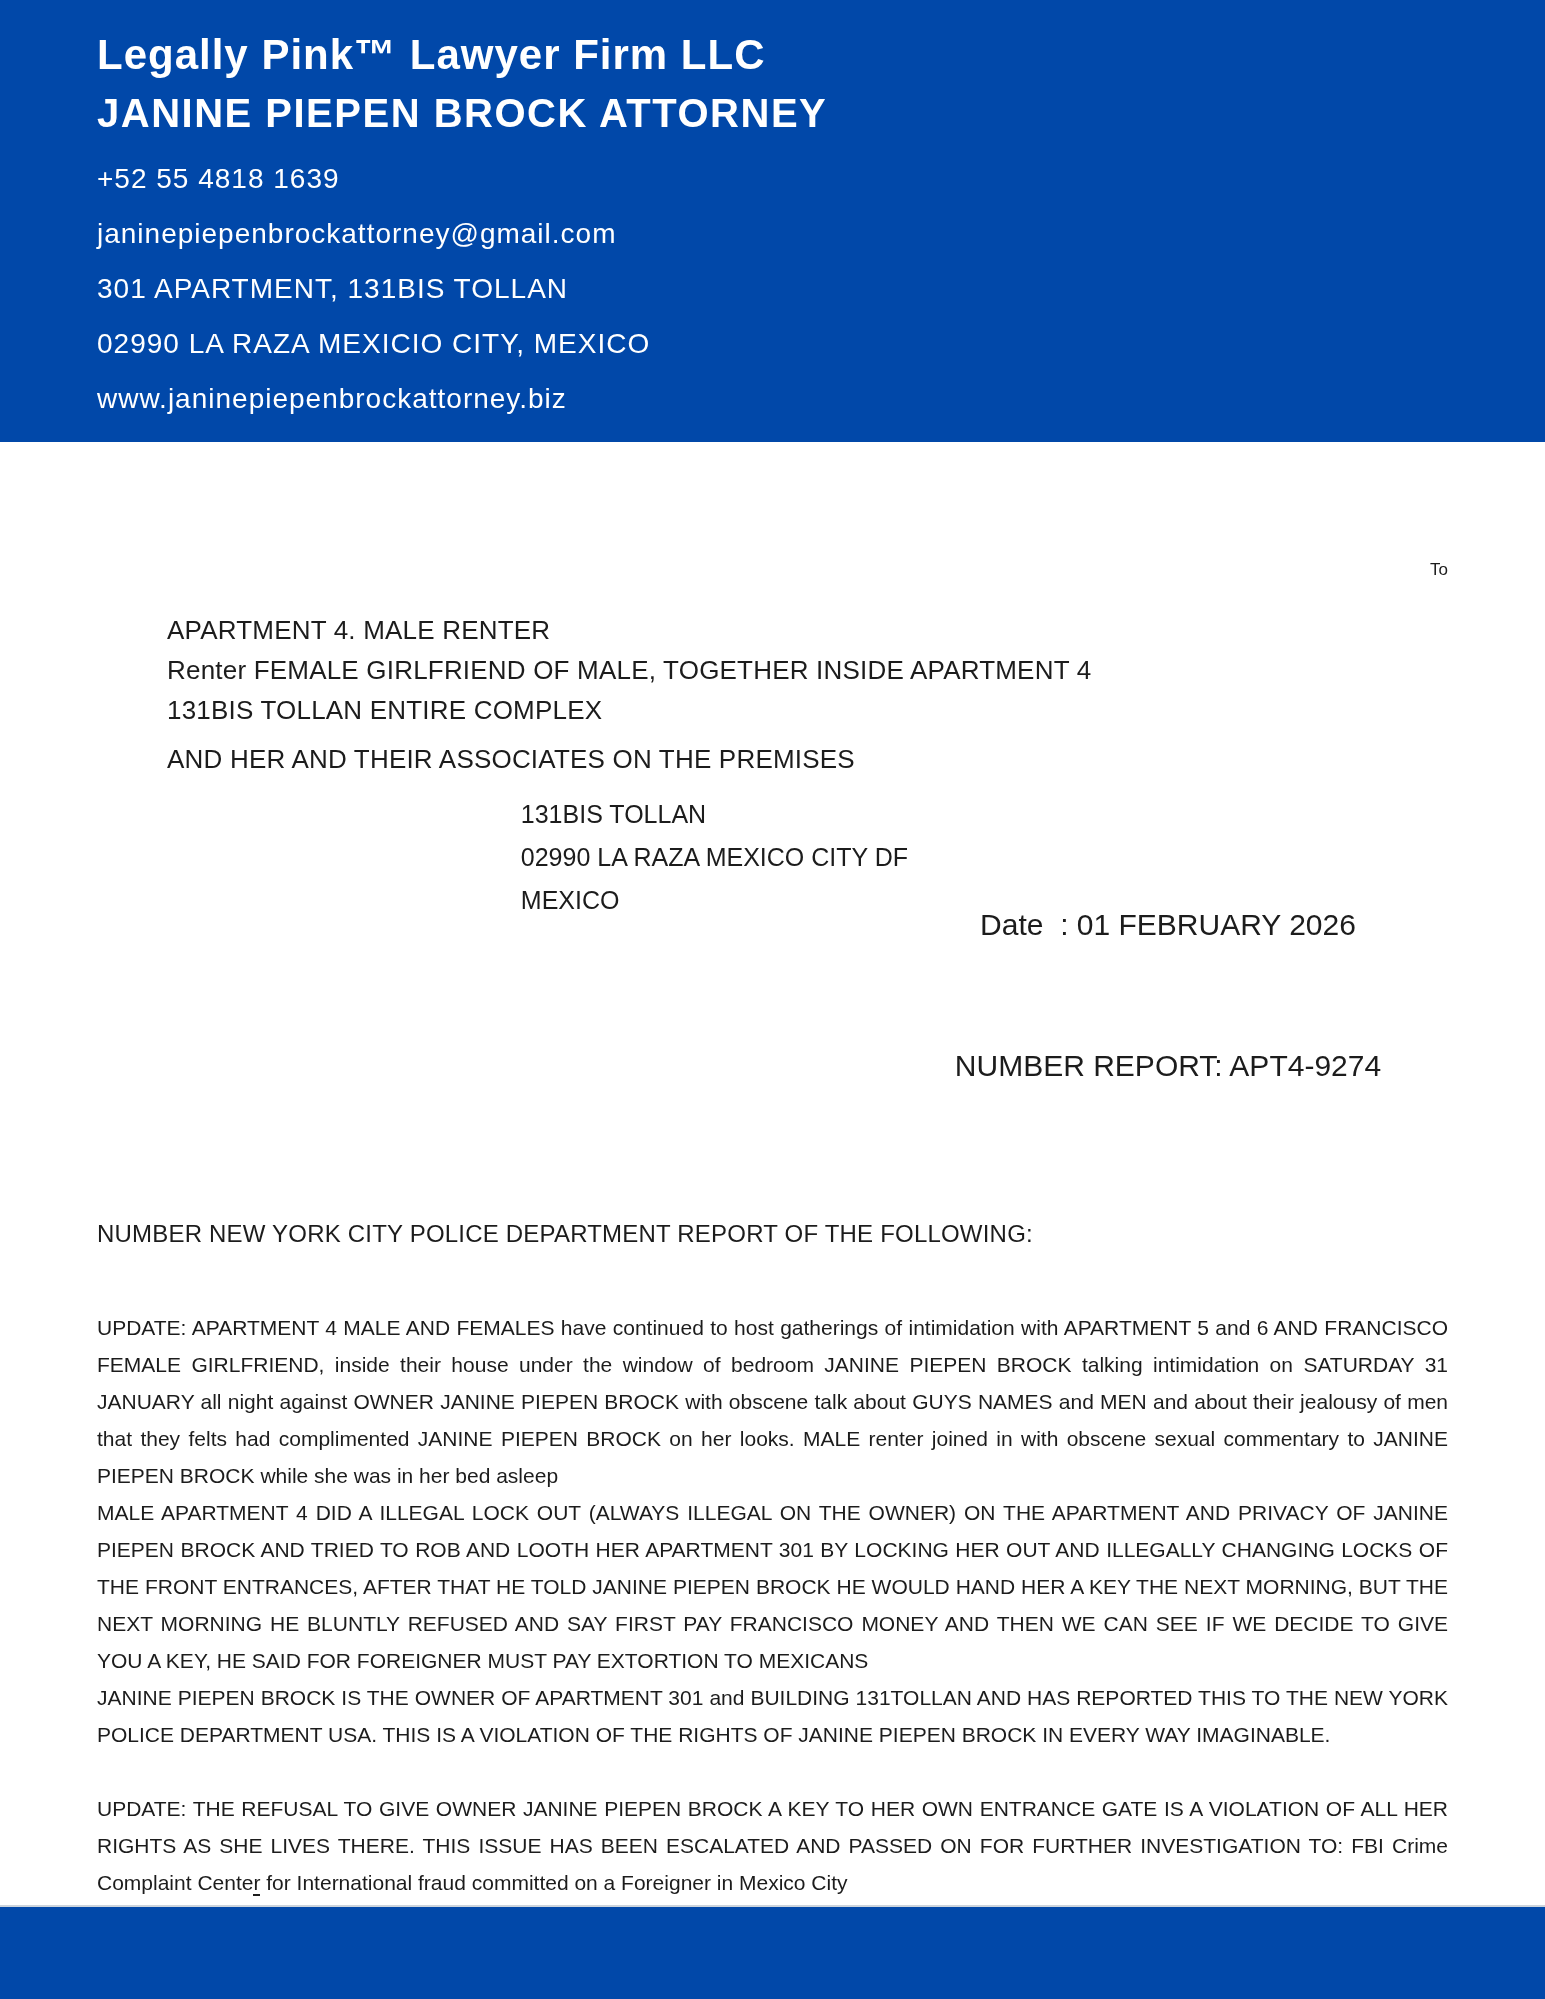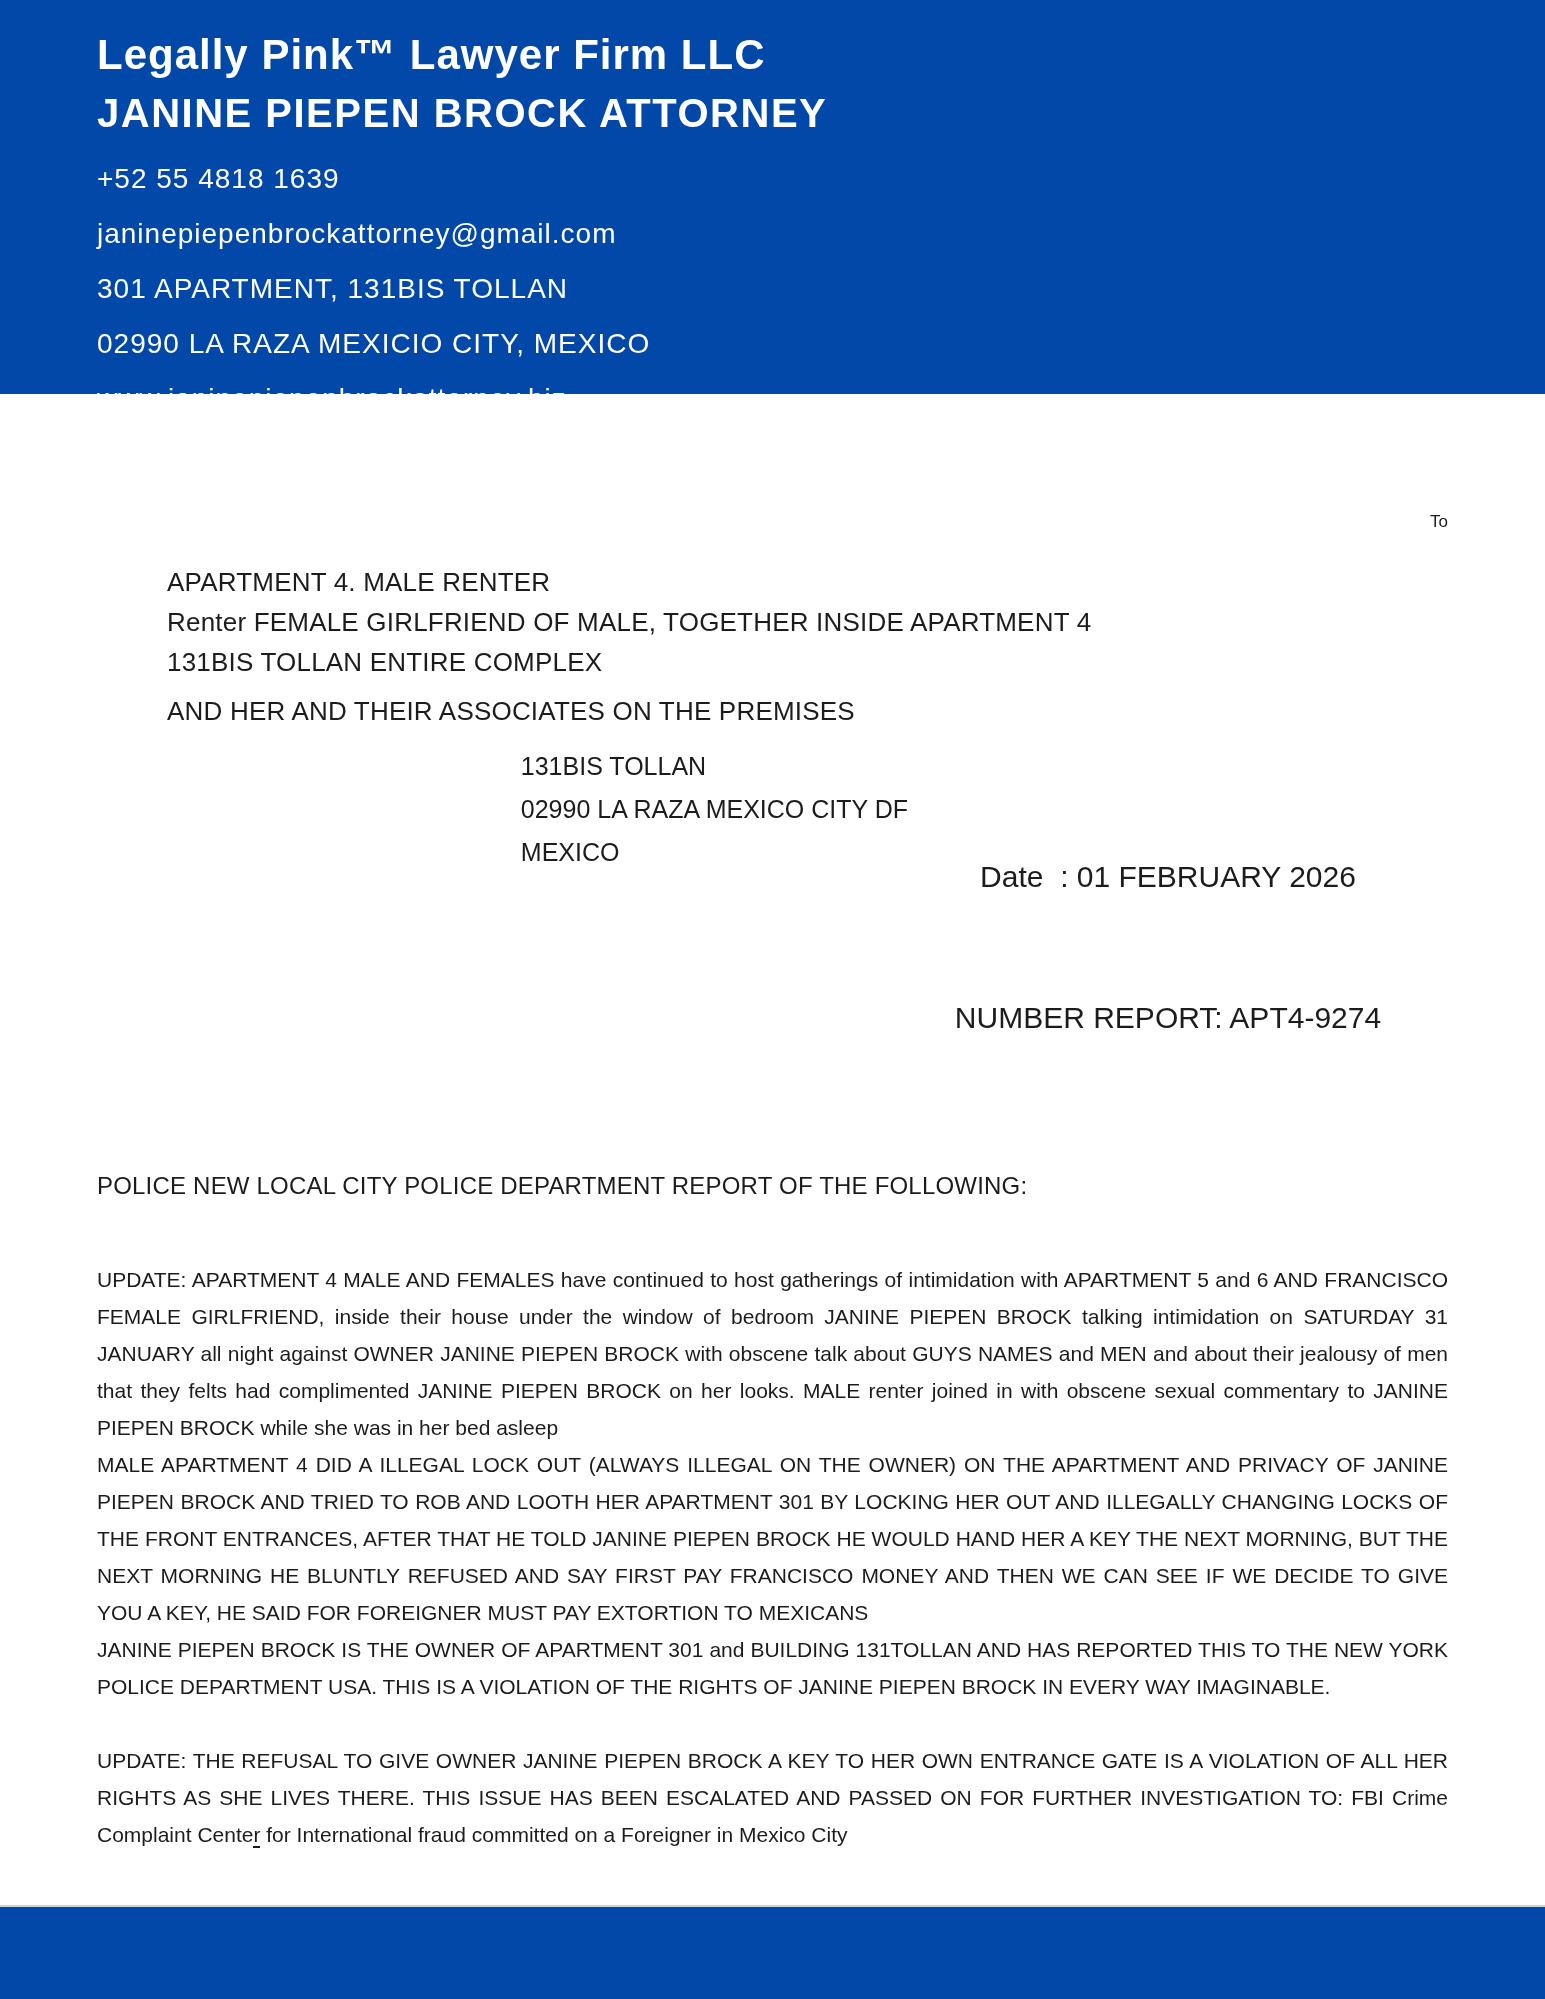--- a/index.html
+++ b/index.html
@@ -4,21 +4,21 @@
 <style>
   html,body{margin:0;padding:0;background:#e8e8e8;}
   .page{
     position:relative;width:1545px;height:1999px;margin:0 auto;
     background:#ffffff;color:#1c1c1c;overflow:hidden;
     font-family:"Liberation Sans",sans-serif;
     --brand:#0148a9;
   }
   
   .letterhead{
-    box-sizing:border-box;width:100%;height:394px;
+    box-sizing:border-box;width:100%;height:442px;
     background:var(--brand);color:#ffffff;
     padding:30px 97px 0 97px;
   }
   .firm-name{font-size:42px;font-weight:700;letter-spacing:1px;line-height:50px;}
   .attorney-name{font-size:40px;font-weight:700;letter-spacing:1.5px;line-height:46px;margin-top:10px;}
   .lh-contact{font-size:28px;font-weight:400;letter-spacing:1px;line-height:32px;margin-top:23px;}
   .lh-contact.first{margin-top:27px;}
   
   .content{padding:0 97px;box-sizing:border-box;}
   .to-label{margin:113px 0 0 86px;font-size:17px;line-height:29px;text-align:right;}
@@ -74,21 +74,21 @@
         <div>131BIS TOLLAN</div>
         <div>02990 LA RAZA MEXICO CITY DF</div>
         <div>MEXICO</div>
       </div>
       <div class="date-block">
         <div>Date  : 01 FEBRUARY 2026</div>
         <div>NUMBER REPORT: APT4-9274</div>
       </div>
     </div>
 
-    <div class="report-heading">POLICE NEW LOCAL CITY POLICE DEPARTMENT REPORT OF THE FOLLOWING:</div>
+    <div class="report-heading">NUMBER NEW YORK CITY POLICE DEPARTMENT REPORT OF THE FOLLOWING:</div>
 
     <div class="body-paragraphs">
       <p class="para">UPDATE: APARTMENT 4 MALE AND FEMALES have continued to host gatherings of intimidation with APARTMENT 5 and 6 AND FRANCISCO FEMALE GIRLFRIEND, inside their house under the window of bedroom JANINE PIEPEN BROCK talking intimidation on SATURDAY 31 JANUARY all night against OWNER JANINE PIEPEN BROCK with obscene talk about GUYS NAMES and MEN and about their jealousy of men that they felts had complimented JANINE PIEPEN BROCK on her looks. MALE renter joined in with obscene sexual commentary to JANINE PIEPEN BROCK while she was in her bed asleep</p>
       <p class="para">MALE APARTMENT 4 DID A ILLEGAL LOCK OUT (ALWAYS ILLEGAL ON THE OWNER) ON THE APARTMENT AND PRIVACY OF JANINE PIEPEN BROCK AND TRIED TO ROB AND LOOTH HER APARTMENT 301 BY LOCKING HER OUT AND ILLEGALLY CHANGING LOCKS OF THE FRONT ENTRANCES, AFTER THAT HE TOLD JANINE PIEPEN BROCK HE WOULD HAND HER A KEY THE NEXT MORNING, BUT THE NEXT MORNING HE BLUNTLY  REFUSED AND SAY FIRST PAY FRANCISCO MONEY AND THEN WE CAN SEE IF WE DECIDE TO GIVE YOU A KEY, HE SAID FOR FOREIGNER MUST PAY EXTORTION TO MEXICANS</p>
       <p class="para">JANINE PIEPEN BROCK IS THE OWNER OF APARTMENT 301 and BUILDING 131TOLLAN AND HAS REPORTED THIS TO THE NEW YORK POLICE DEPARTMENT USA. THIS IS A VIOLATION OF THE RIGHTS OF JANINE PIEPEN BROCK IN EVERY WAY IMAGINABLE.</p>
       <p class="para gap-above"><span>UPDATE: THE REFUSAL TO GIVE OWNER JANINE PIEPEN BROCK A KEY TO HER OWN ENTRANCE GATE IS A VIOLATION OF ALL HER RIGHTS AS SHE LIVES THERE. THIS ISSUE HAS BEEN ESCALATED AND PASSED ON FOR FURTHER INVESTIGATION TO:  FBI Crime Complaint Cente</span><span class="underlined-char">r</span><span> for International fraud committed on a Foreigner in Mexico City</span></p>
     </div>
 
     <p class="para-bold">THIS HAS BEEN REPORTED TO THE POLICE NYPD INTERNATIONAL CRIME WATCH FOR CRIMES ON A FOREIGNER BY A LOCAL</p>
 

